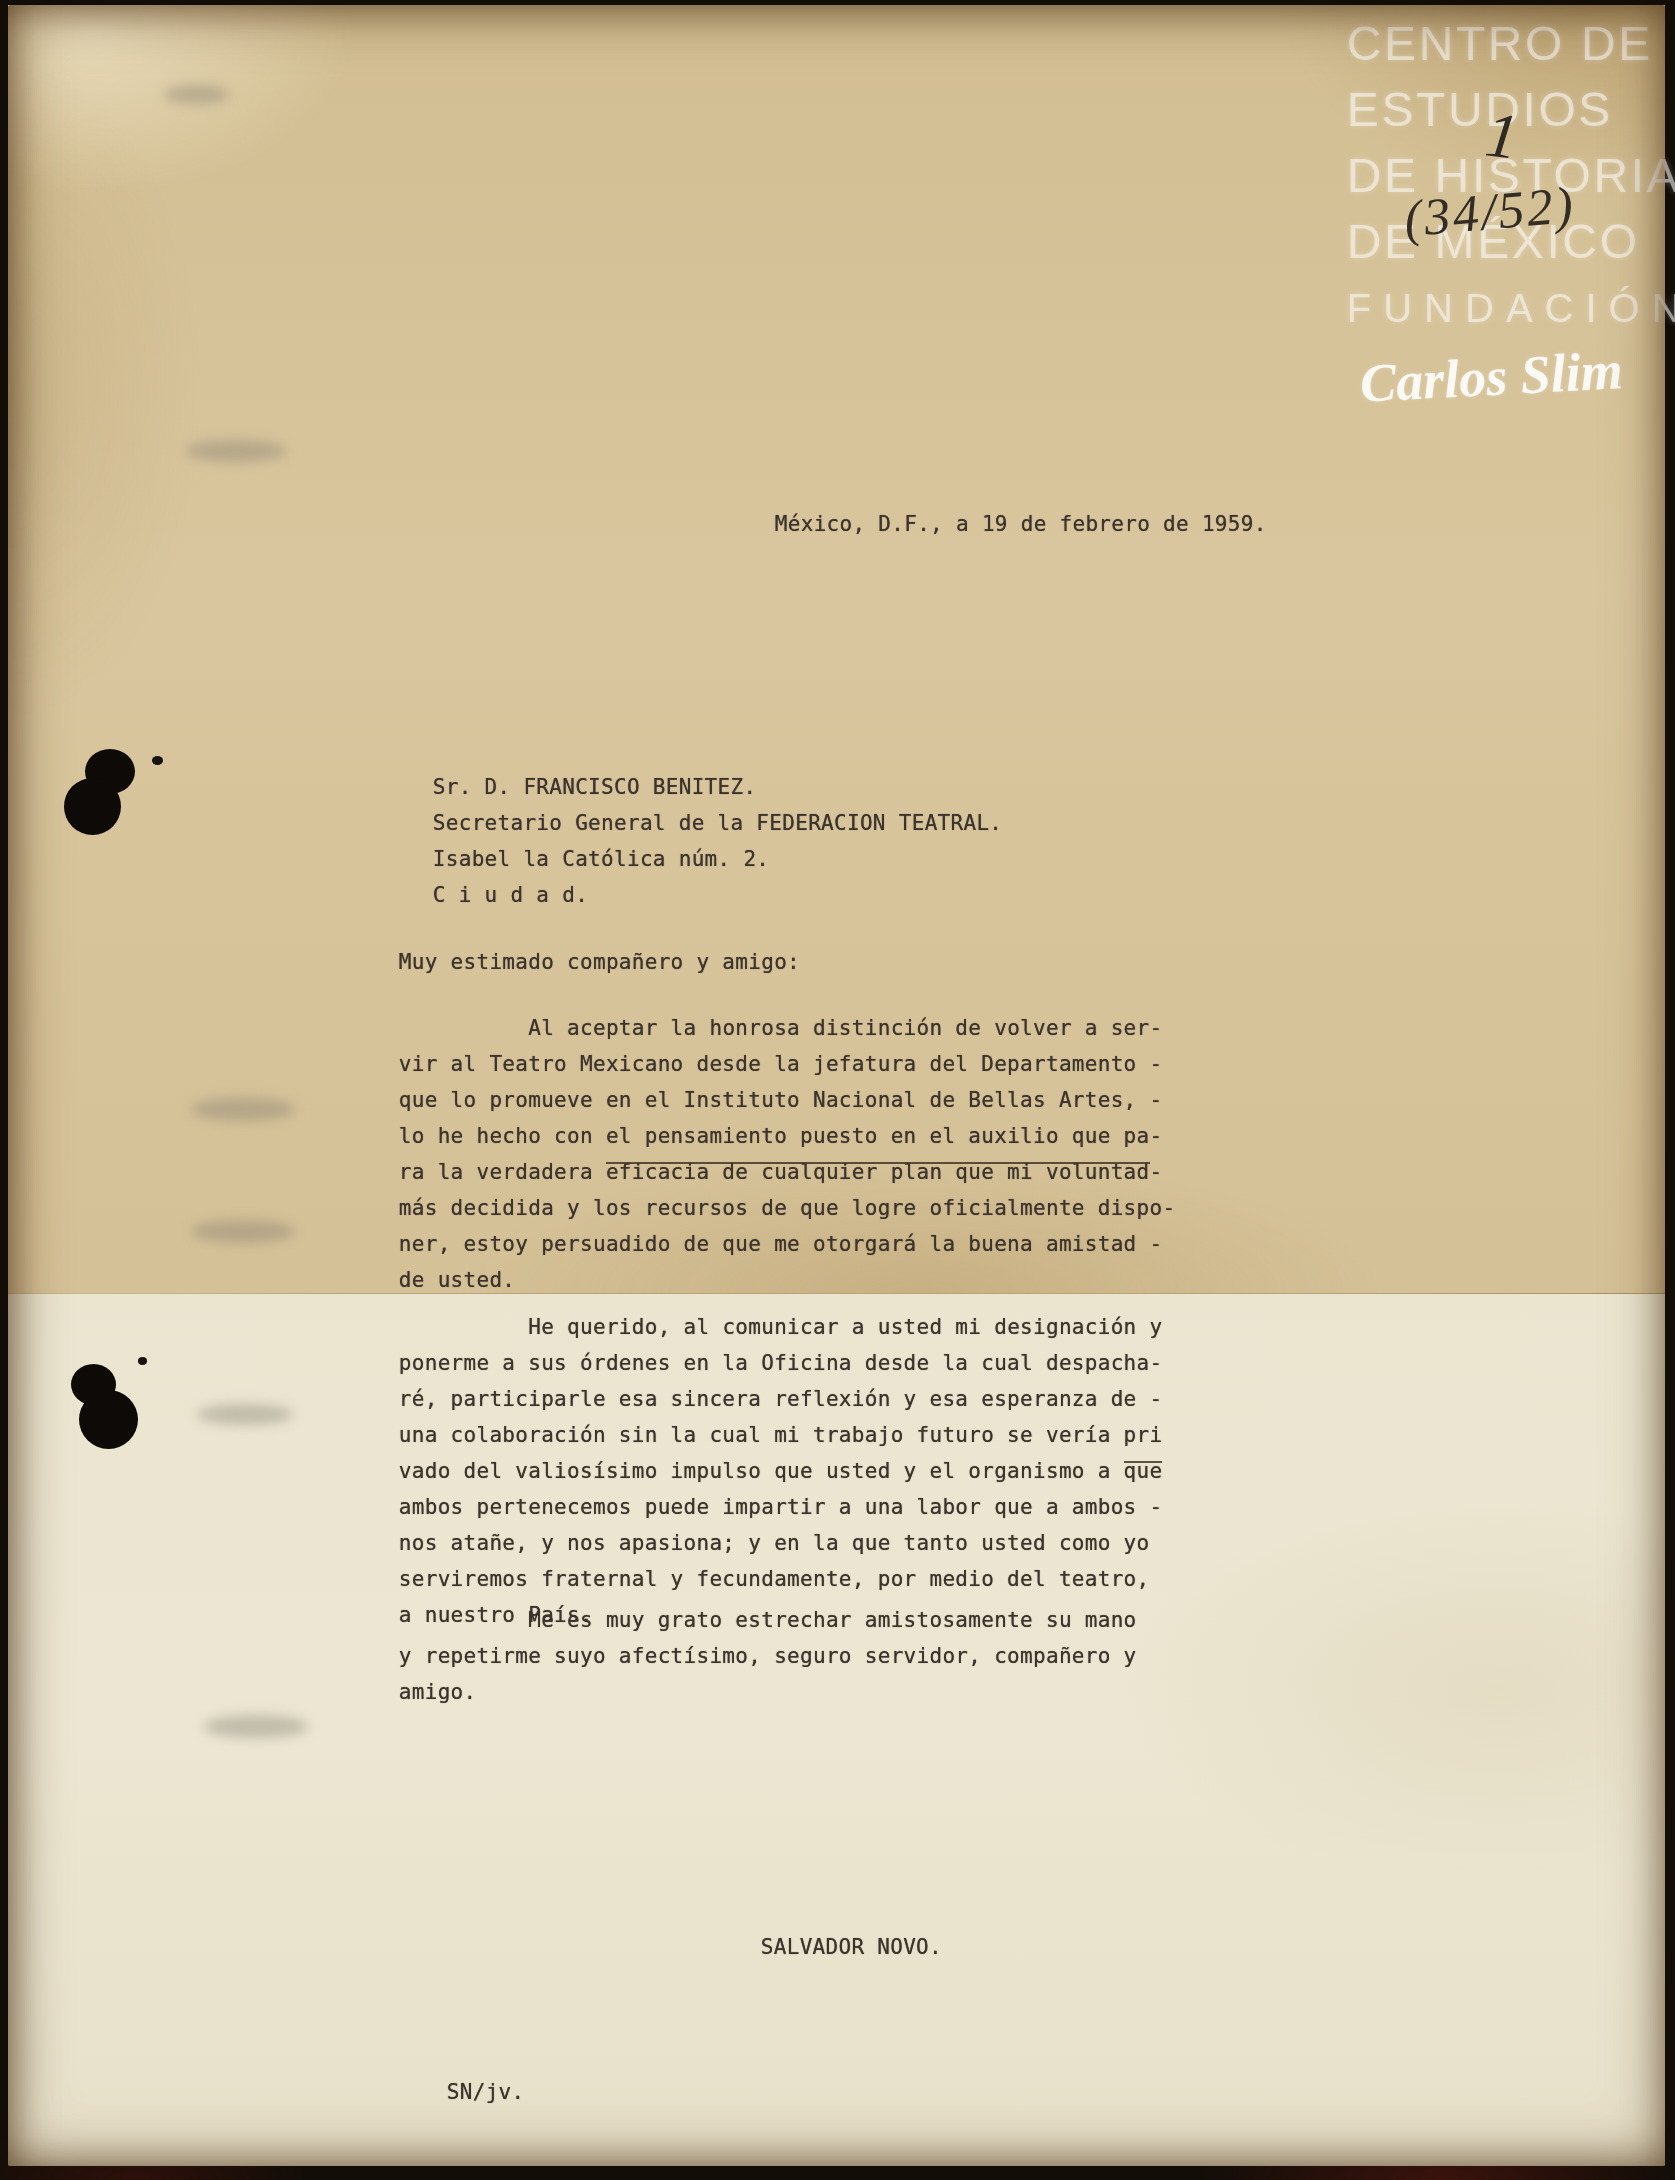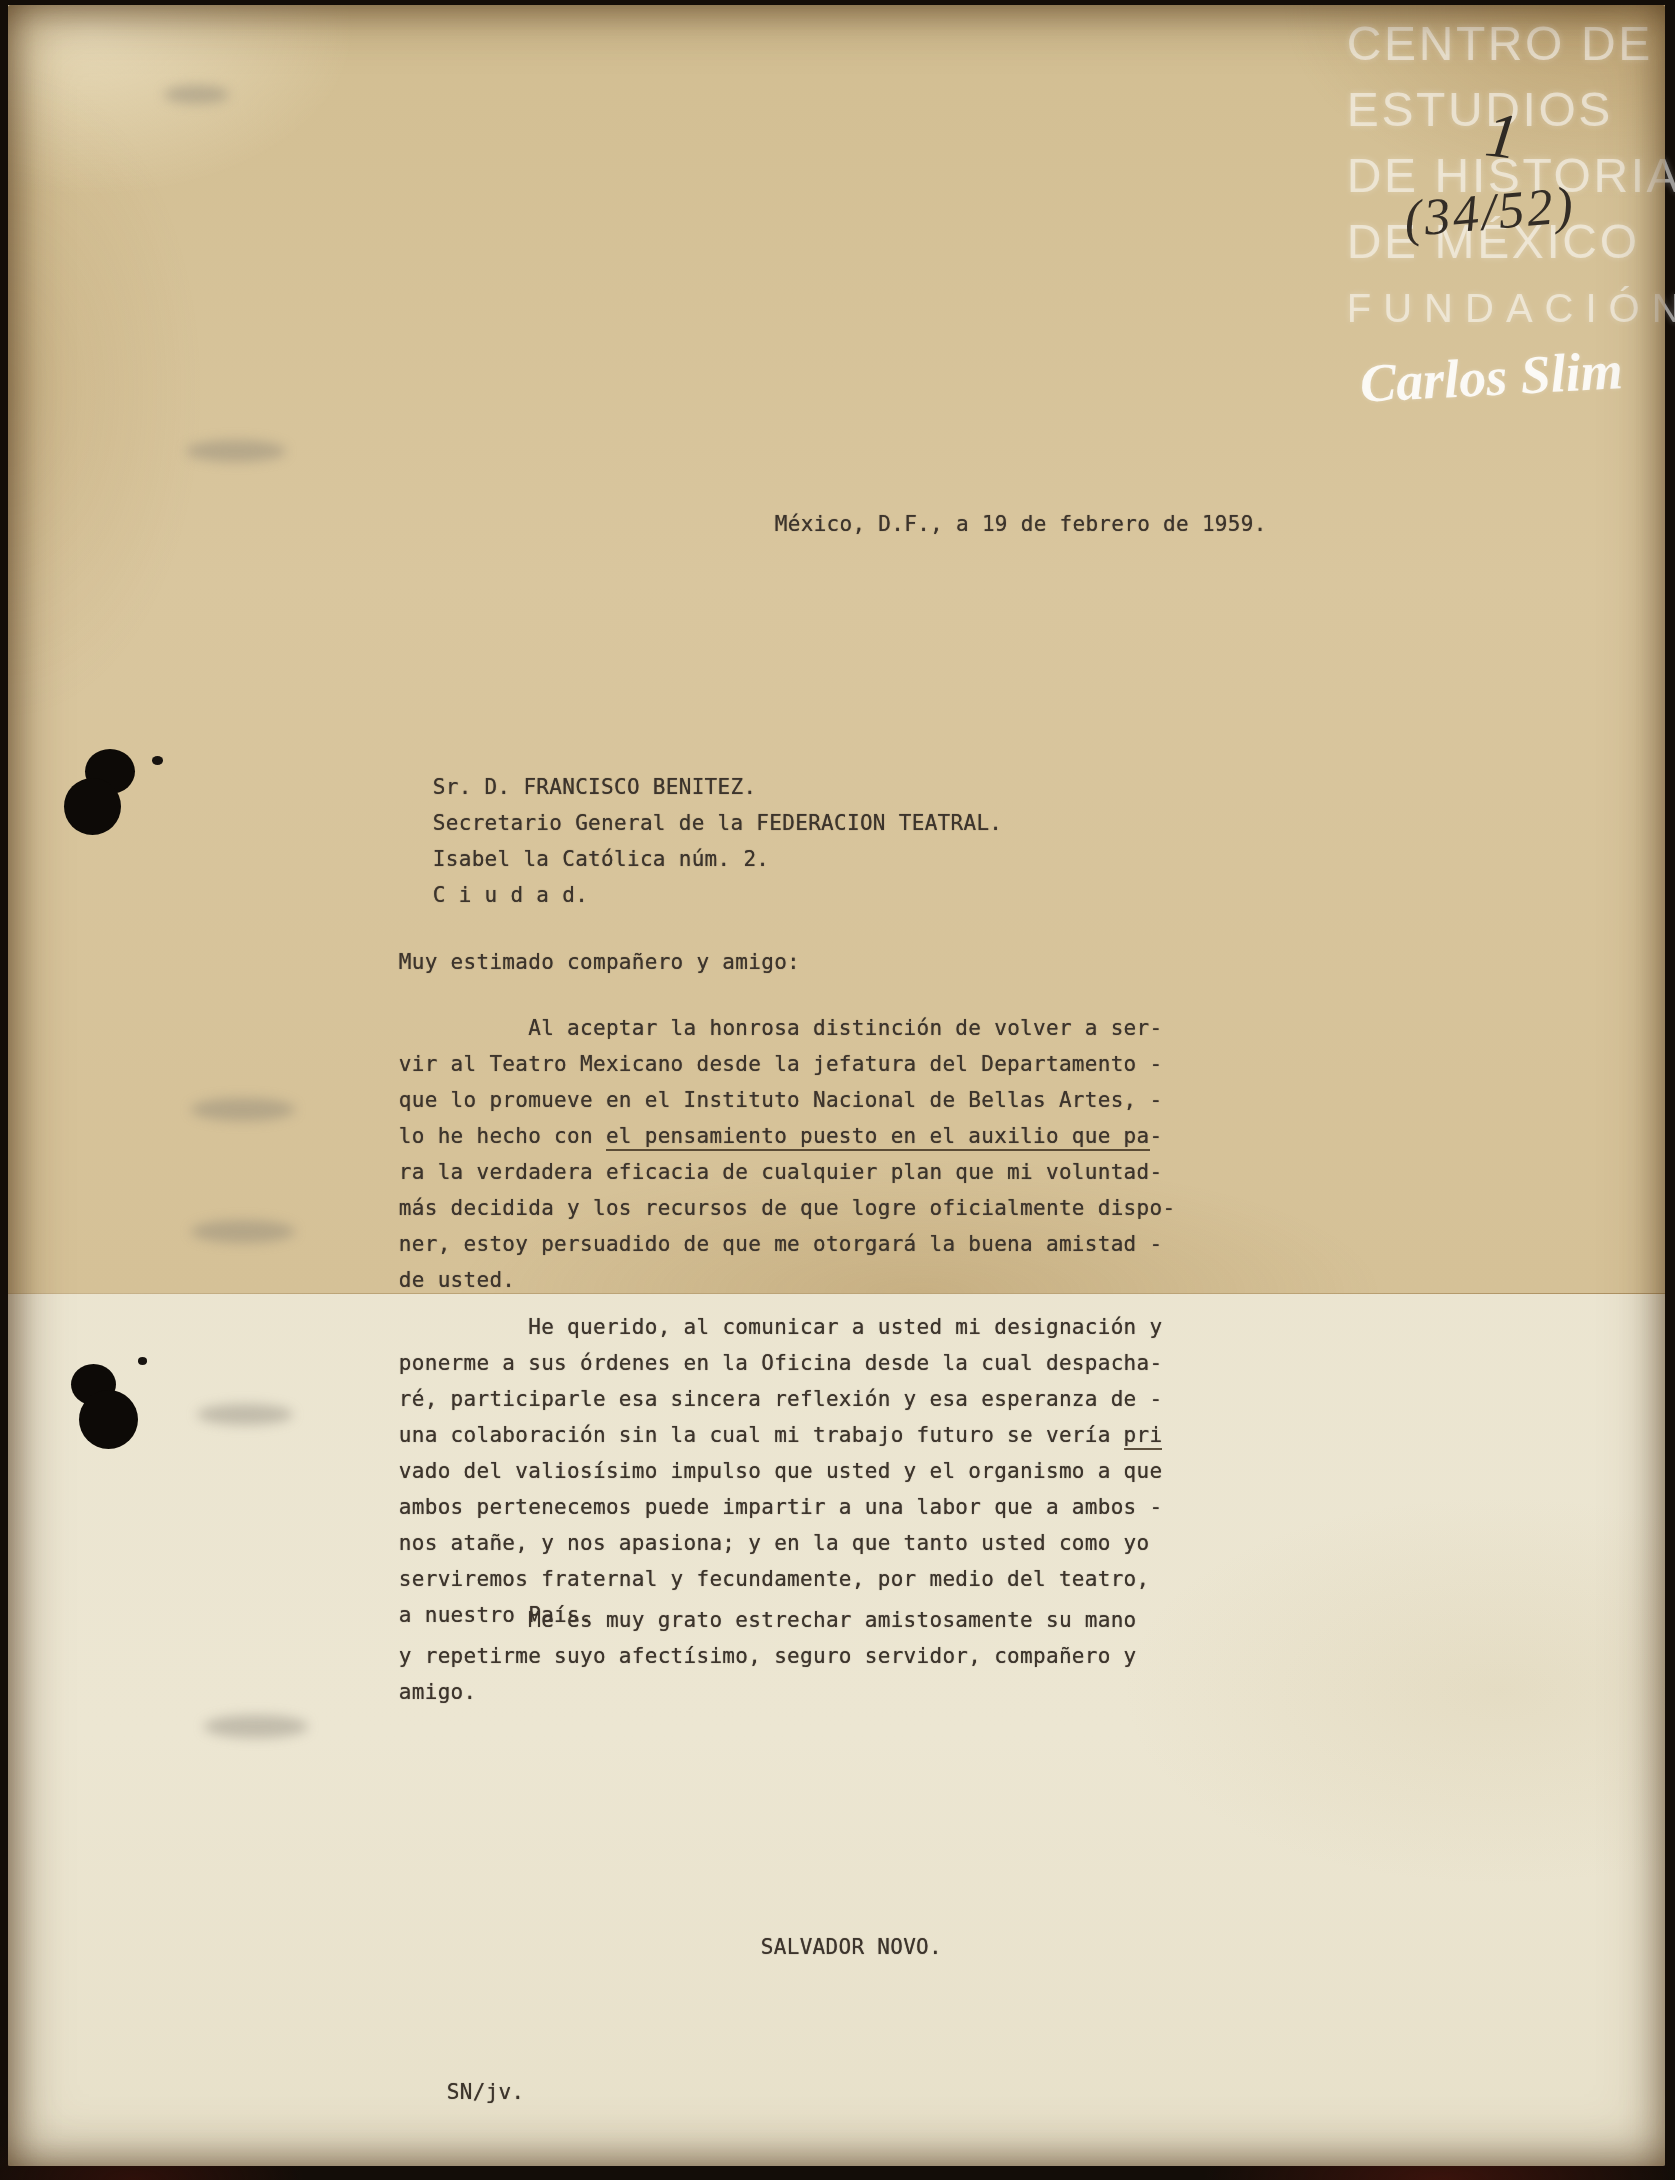--- a/index.html
+++ b/index.html
@@ -76,21 +76,21 @@
   .dateline{left:767px;top:501px;width:782px;}
   .recipient{left:391px;top:764px;margin-left:34px;}
   .salutation{left:391px;top:939px;}
   .para1{left:391px;top:1005px;}
   .para2{left:391px;top:1304px;}
   .para3{left:391px;top:1597px;}
   .signature-line{left:753px;top:1924px;width:608px;}
   .initials{left:391px;top:2069px;width:348px;margin-left:48px;}
   .hand-underline{
     border-bottom:2.6px solid rgba(68,54,36,0.85);
-    padding-bottom:1px;
+    padding-bottom:14px;
     margin-top:12px;
   }
   .hole{position:absolute;z-index:60;}
   .hole i{position:absolute;display:block;background:#0d0a07;border-radius:50%;}
   .hole1{left:56px;top:744px;width:96px;height:100px;}
   .hole1 .a{left:21px;top:0;width:50px;height:45px;}
   .hole1 .b{left:0;top:29px;width:57px;height:57px;}
   .hole2{left:56px;top:1359px;width:96px;height:100px;}
   .hole2 .a{left:7px;top:0;width:45px;height:41px;}
   .hole2 .b{left:15.6px;top:26px;width:59px;height:59px;}

